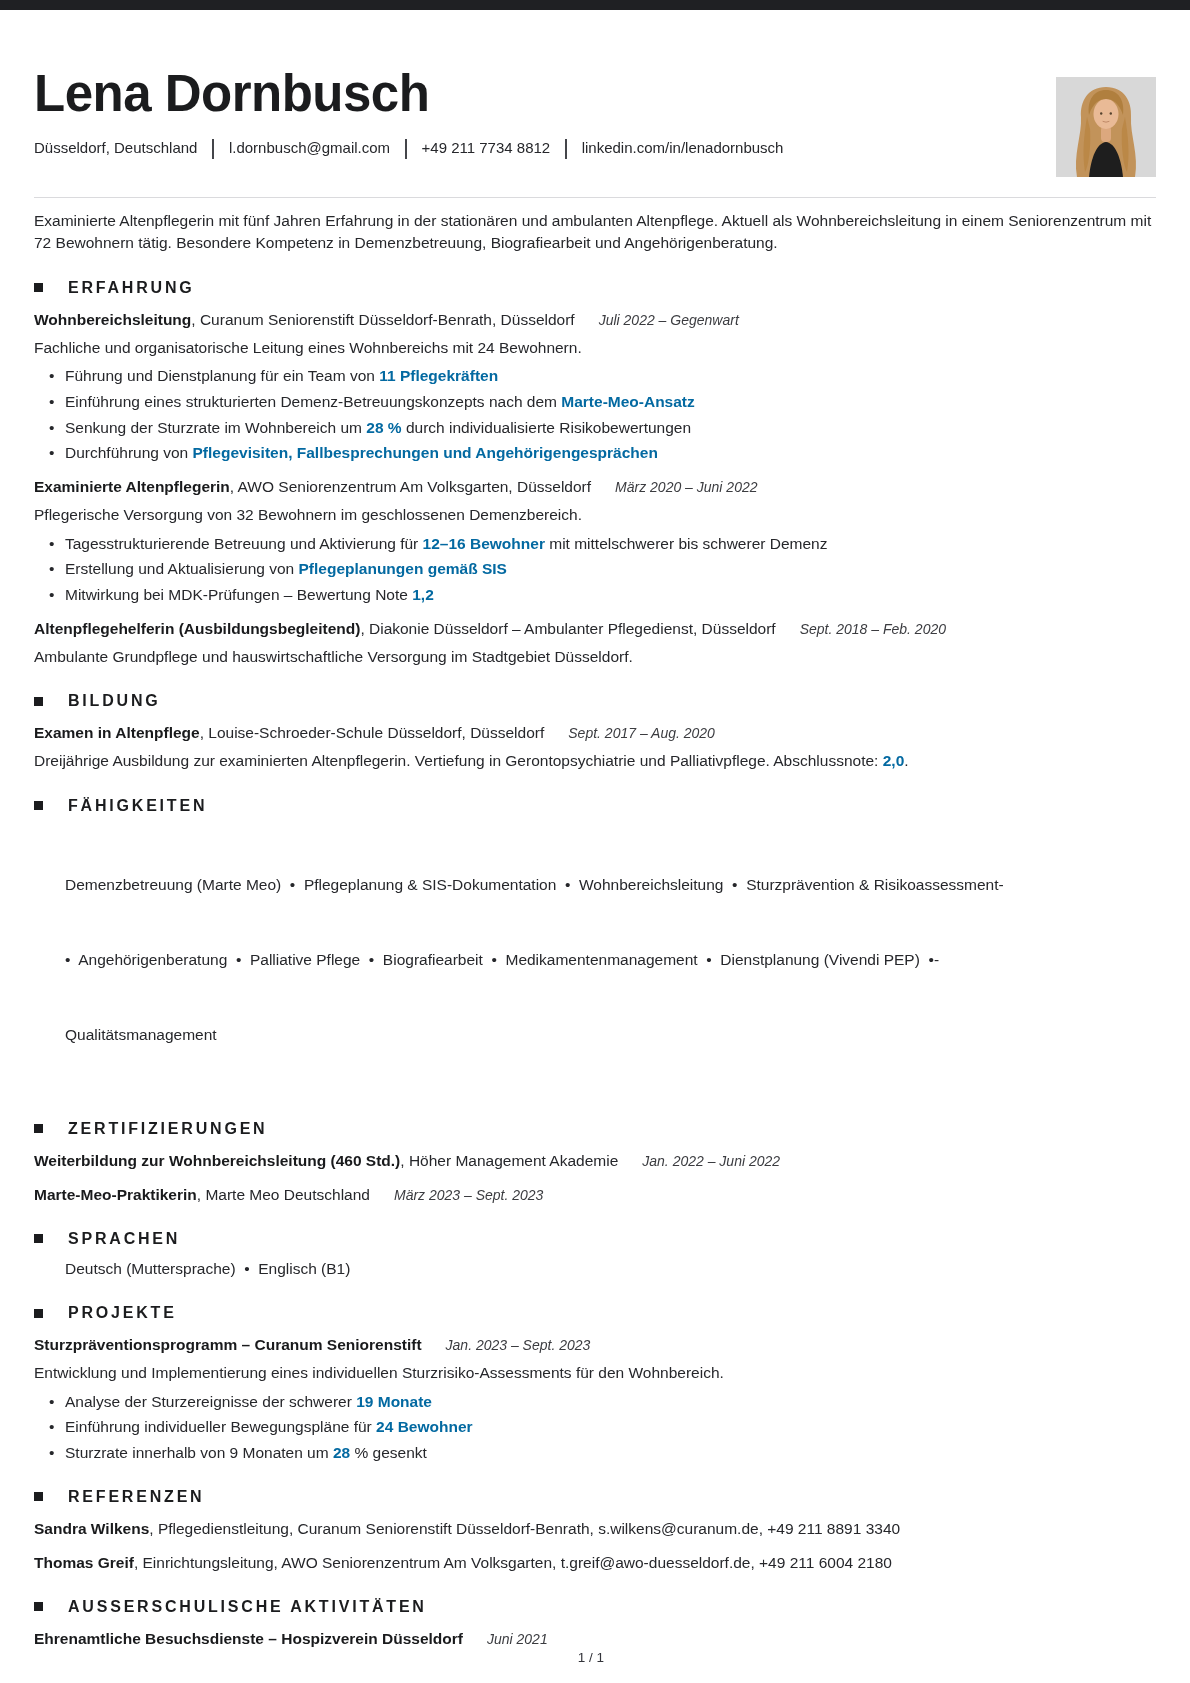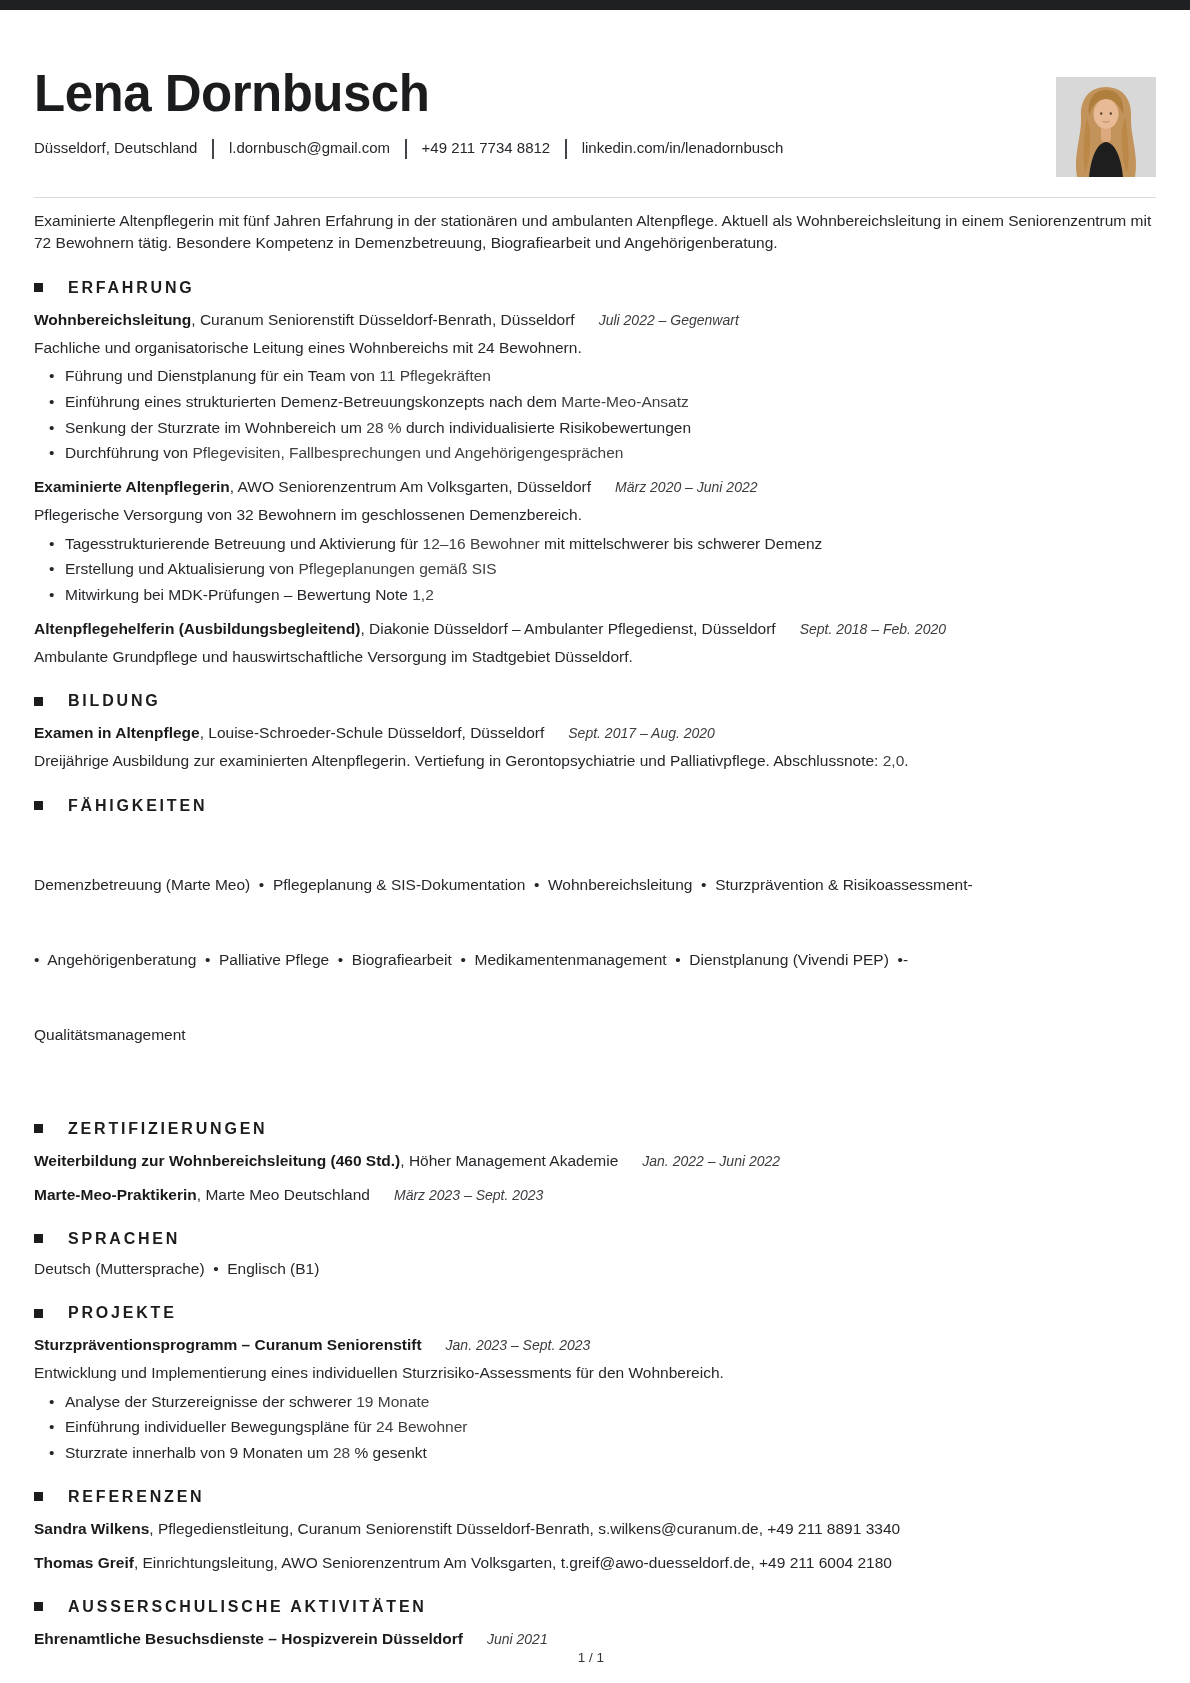--- a/index.html
+++ b/index.html
@@ -24,22 +24,22 @@
   .sec-head .sq{width:9px;height:9px;background:#1b1c1e;flex:none;}
   .entry{margin-top:12px;}
   .entry-row{display:flex;justify-content:flex-start;align-items:baseline;}
   .title-line{font-size:15.5px;line-height:1.42;color:#26272b;}
   .title-line .t{font-weight:700;color:#191a1c;}
   .date{font-size:14px;font-style:italic;color:#3b3c40;white-space:nowrap;margin-left:24px;flex:none;}
   .desc{margin-top:6px;font-size:15.5px;line-height:1.45;color:#26272b;}
   ul.bullets{margin:6px 0 0;padding:0;list-style:none;}
   ul.bullets li{position:relative;padding-left:31px;margin:4px 0;font-size:15.5px;line-height:1.4;color:#26272b;}
   ul.bullets li::before{content:"\2022";position:absolute;left:15px;top:0;color:#26272b;}
-  .b{font-weight:400;color:#404040;}
-  .inline-list{margin-top:10px;font-size:15.5px;line-height:1.45;color:#26272b;white-space:pre-wrap;}
+  .b{font-weight:700;color:#0369a1;}
+  .inline-list{margin-top:10px;font-size:15.5px;line-height:1.45;color:#26272b;white-space:pre-wrap;margin-left:31px;}
   .inline-list .ln{margin:4px 0;}
   .footer{position:absolute;left:0;right:8px;bottom:18px;text-align:center;font-size:13.5px;color:#33343a;}
 </style>
 </head>
 <body>
 
 <div class="topbar"></div>
 
 <div class="page">
 

